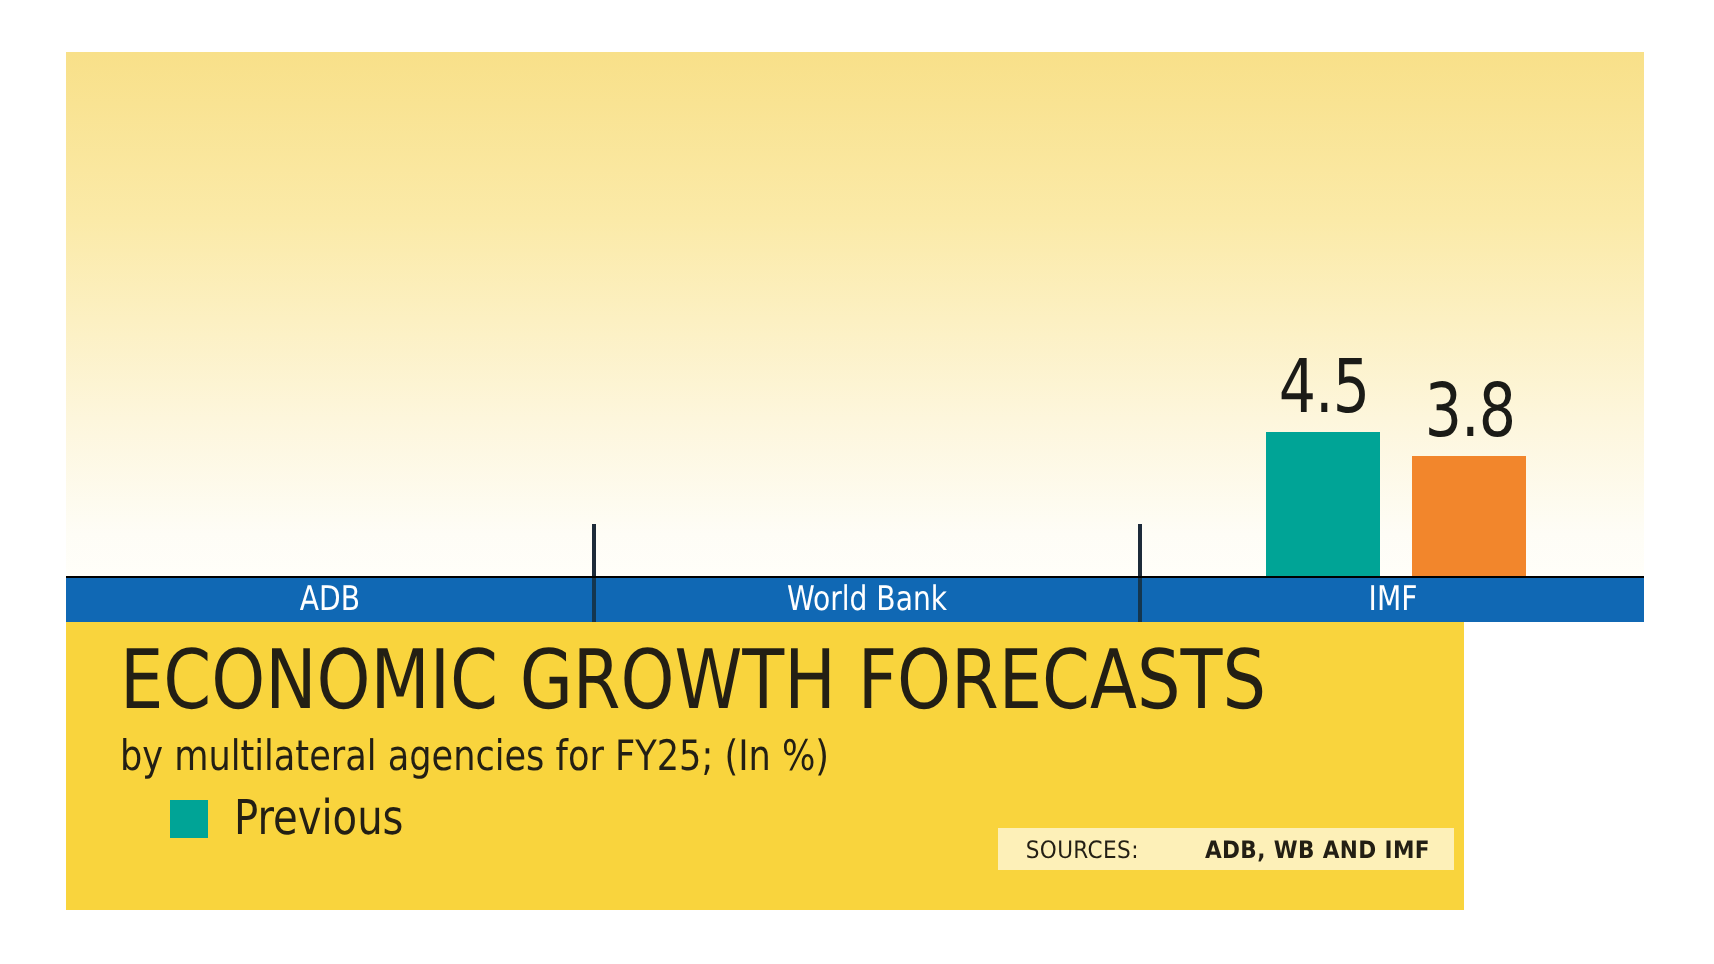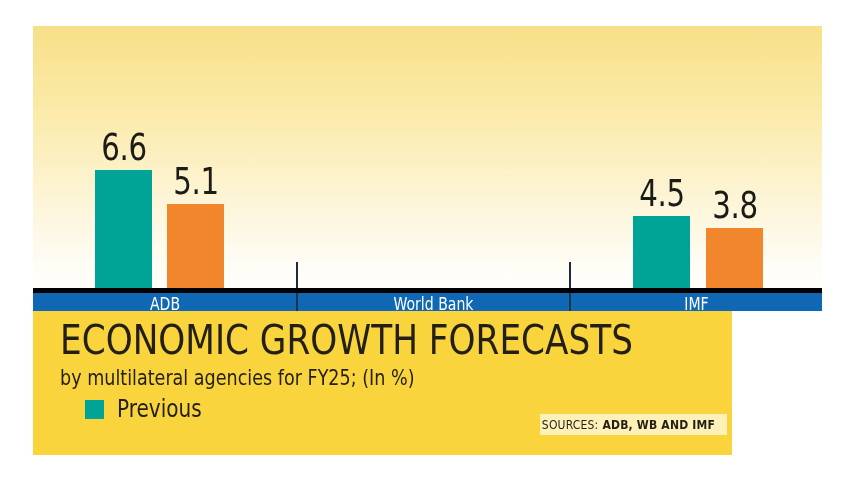--- a/index.html
+++ b/index.html
@@ -63,21 +63,21 @@
   }
 
   
   #cat-band {
     position: absolute;
     left: 0;
     top: 262px;
     width: 822px;
     height: 23px;
     background: #1068b4;
-    border-top: 5px solid #000000;
+    border-top: 1px solid #000000;
   }
   .cat-label {
     position: absolute;
     top: 0;
     height: 23px;
     line-height: 23px;
     text-align: center;
     color: #ffffff;
     font-family: "DejaVu Sans Condensed", "Liberation Sans Narrow", "Liberation Sans", sans-serif;
     font-size: 17px;
@@ -157,48 +157,41 @@
     transform: scaleX(0.93);
     transform-origin: left center;
     white-space: nowrap;
   }
 
   #sources {
     position: absolute;
     right: 5px;
     top: 103px;
     height: 21px;
-    padding: 0 12px 0 2px;
+    padding: 0 12px 0 14px;
     background: #fdf0b8;
     display: flex;
     align-items: center;
     gap: 4px;
     font-family: "DejaVu Sans Condensed", "Liberation Sans Narrow", "Liberation Sans", sans-serif;
     font-size: 12px;
     color: #231f14;
     letter-spacing: 0.2px;
     white-space: nowrap;
   }
   #sources .src-label { font-weight: 400; }
-  #sources .src-value { font-weight: 700; }
+  #sources .src-value { font-weight: 700; margin-left: 29px; }
 </style>
 </head>
 <body>
 
 <div id="infographic">
 
   <div id="plot">
 
-    <div class="group" style="left:62px; width:234px;">
-      <div class="bar prev" style="left:0px; height:118px;"></div>
-      <div class="bar-value" style="left:-16px; bottom:122px;">6.6</div>
-
-      <div class="bar latest" style="left:72px; height:84px;"></div>
-      <div class="bar-value" style="left:56px; bottom:88px;">5.1</div>
-    </div>
 
     <div class="separator" style="left:263px; top:236px; height:26px;"></div>
 
 
     <div class="separator" style="left:536px; top:236px; height:26px;"></div>
 
     <div class="group" style="left:600px; width:189px;margin-top:40px;">
       <div class="bar prev" style="left:0px; height:72px;"></div>
       <div class="bar-value" style="left:-16px; bottom:76px;">4.5</div>
 

